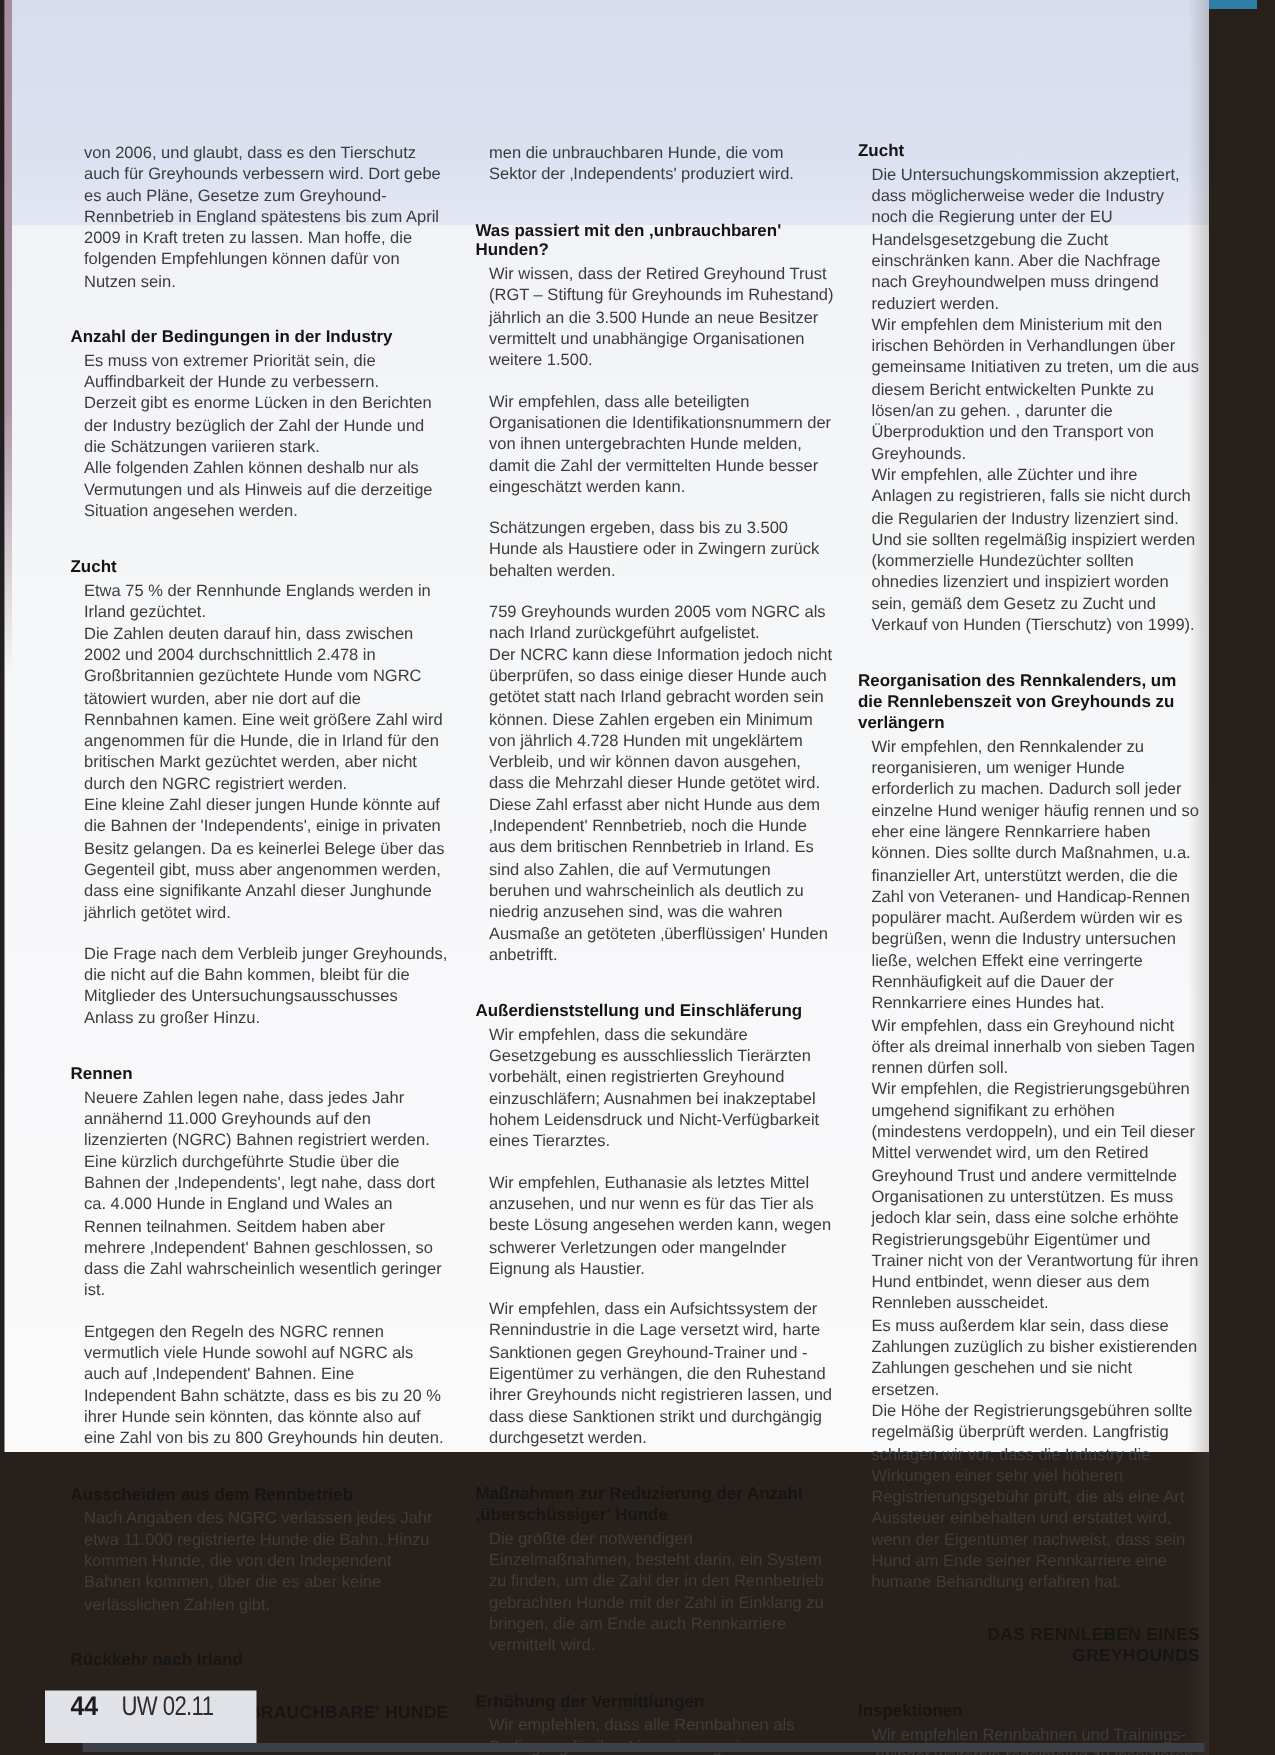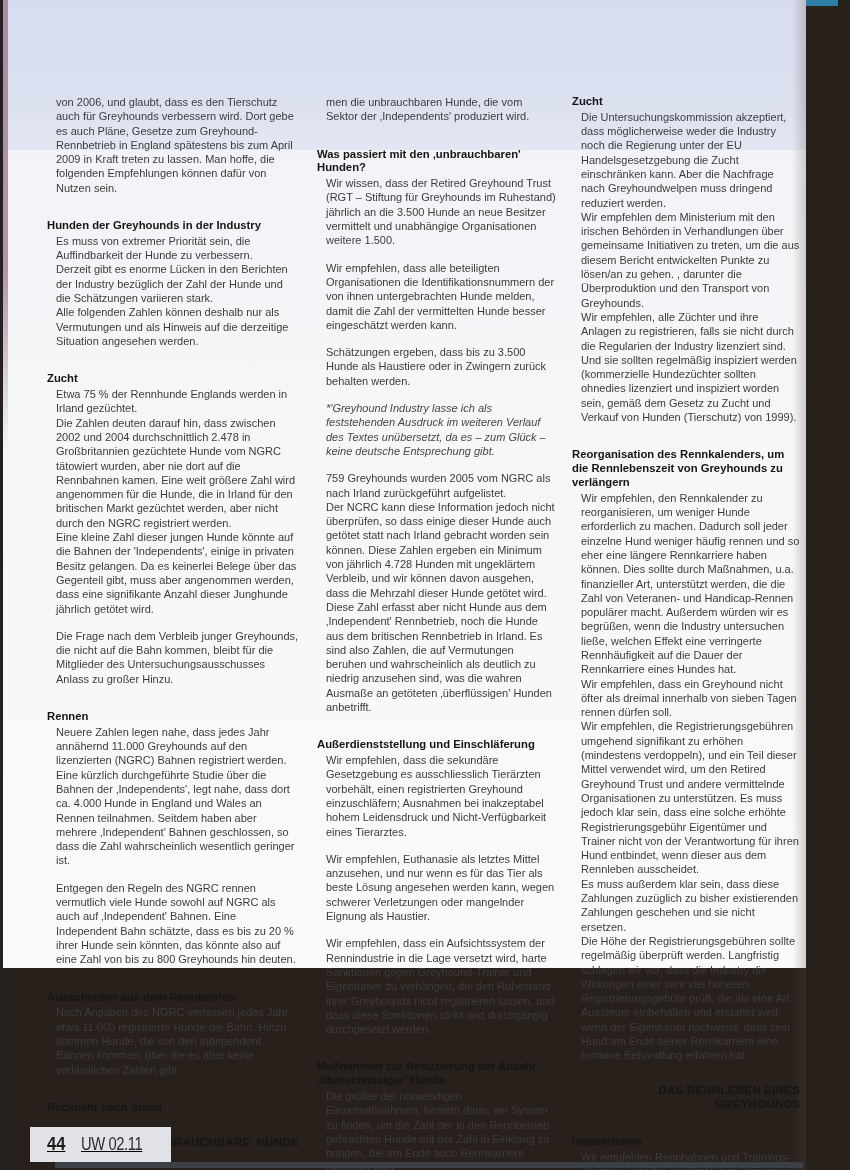--- a/index.html
+++ b/index.html
@@ -46,21 +46,21 @@
     font-weight:bold;color:#151515;font-size:11.6px;letter-spacing:0.2px;
     margin:20px 0 14px 0;
     text-align:right;
   }
   .col .block:first-child{margin-top:0;}
 
   
   .footer-box{
     position:absolute;left:30px;top:1127px;width:141px;height:35px;
     background:#e0e2e7;box-shadow:0 0 2px rgba(0,0,0,0.15);
-    display:flex;align-items:center;text-decoration:underline;
+    display:flex;
   }
   .footer-pagenum{
     font-weight:bold;font-size:18px;color:#1c1c1c;margin-left:17px;
     transform:scaleX(0.92);transform-origin:left center;
   }
   .footer-issue{
     font-size:18px;color:#2d2d2d;margin-left:14px;letter-spacing:-0.5px;
     transform:scaleX(0.82);transform-origin:left center;
   }
   .bottom-rule{
@@ -73,21 +73,21 @@
 
 <div class="page">
   <div class="blue-band"></div>
   <div class="edge-mauve"></div>
   <div class="edge-dark"></div>
   <div class="page-right-shade"></div>
 
   <div class="columns" id="columns">
       <div class="col col-0">
         <div class="block para">von 2006, und glaubt, dass es den Tierschutz auch für Greyhounds verbessern wird. Dort gebe es auch Pläne, Gesetze zum Greyhound-Rennbetrieb in England spätestens bis zum April 2009 in Kraft treten zu lassen. Man hoffe, die folgenden Empfehlungen können dafür von Nutzen sein.</div>
-        <div class="block heading">Hunden der Greyhounds in der Industry</div>
+        <div class="block heading">Anzahl der Bedingungen in der Industry</div>
         <div class="block para">Es muss von extremer Priorität sein, die Auffindbarkeit der Hunde zu verbessern.
 Derzeit gibt es enorme Lücken in den Berichten der Industry bezüglich der Zahl der Hunde und die Schätzungen variieren stark.
 Alle folgenden Zahlen können deshalb nur als Vermutungen und als Hinweis auf die derzeitige Situation angesehen werden.</div>
         <div class="block heading">Zucht</div>
         <div class="block para">Etwa 75 % der Rennhunde Englands werden in Irland gezüchtet.
 Die Zahlen deuten darauf hin, dass zwischen 2002 und 2004 durchschnittlich 2.478 in Großbritannien gezüchtete Hunde vom NGRC tätowiert wurden, aber nie dort auf die Rennbahnen kamen. Eine weit größere Zahl wird angenommen für die Hunde, die in Irland für den britischen Markt gezüchtet werden, aber nicht durch den NGRC registriert werden.
 Eine kleine Zahl dieser jungen Hunde könnte auf die Bahnen der 'Independents', einige in privaten Besitz gelangen.  Da es keinerlei Belege über das Gegenteil gibt, muss aber angenommen werden, dass eine signifikante Anzahl dieser Junghunde jährlich getötet wird.</div>
         <div class="block para">Die Frage nach dem Verbleib junger Greyhounds, die nicht auf die Bahn kommen, bleibt für die Mitglieder des Untersuchungsausschusses Anlass zu großer Hinzu.</div>
         <div class="block heading">Rennen</div>
         <div class="block para">Neuere Zahlen legen nahe, dass jedes Jahr annähernd 11.000 Greyhounds auf den lizenzierten (NGRC) Bahnen registriert werden.
@@ -97,21 +97,20 @@
         <div class="block para">Nach Angaben des NGRC verlassen jedes Jahr etwa 11.000 registrierte Hunde die Bahn. Hinzu kommen Hunde, die von den Independent Bahnen kommen, über die es aber keine verlässlichen Zahlen gibt.</div>
         <div class="block heading">Rückkehr nach Irland</div>
         <div class="block section">‚UNBRAUCHBARE' HUNDE</div>
       </div>
       <div class="col col-1">
         <div class="block para">men die unbrauchbaren Hunde, die vom Sektor der ‚Independents' produziert wird.</div>
         <div class="block heading">Was passiert mit den ‚unbrauchbaren' Hunden?</div>
         <div class="block para">Wir wissen, dass der Retired Greyhound Trust (RGT – Stiftung für Greyhounds im Ruhestand) jährlich an die 3.500 Hunde an neue Besitzer vermittelt und unabhängige Organisationen weitere 1.500.</div>
         <div class="block para">Wir empfehlen, dass alle beteiligten Organisationen die Identifikationsnummern der von ihnen untergebrachten Hunde melden, damit die Zahl der vermittelten Hunde besser eingeschätzt werden kann.</div>
         <div class="block para">Schätzungen ergeben, dass bis zu  3.500 Hunde als Haustiere oder in Zwingern zurück behalten werden.</div>
-        <div class="block footnote">*'Greyhound Industry  lasse ich als feststehenden Ausdruck im weiteren Verlauf des Textes unübersetzt, da es – zum Glück – keine deutsche Entsprechung gibt.</div>
         <div class="block para">759 Greyhounds wurden 2005 vom NGRC als nach Irland zurückgeführt aufgelistet.
 Der NCRC kann diese Information jedoch nicht überprüfen, so dass einige dieser Hunde auch getötet statt nach Irland gebracht worden sein können. Diese Zahlen ergeben ein Minimum von jährlich 4.728 Hunden mit ungeklärtem Verbleib, und wir können davon ausgehen, dass die Mehrzahl dieser Hunde getötet wird. Diese Zahl erfasst aber nicht Hunde aus dem ‚Independent' Rennbetrieb, noch die Hunde aus dem britischen Rennbetrieb in Irland. Es sind also Zahlen, die auf Vermutungen beruhen und wahrscheinlich als deutlich zu niedrig anzusehen sind, was die wahren Ausmaße an getöteten ‚überflüssigen' Hunden anbetrifft.</div>
         <div class="block heading">Außerdienststellung und Einschläferung</div>
         <div class="block para">Wir empfehlen, dass die sekundäre Gesetzgebung es ausschliesslich Tierärzten vorbehält, einen registrierten Greyhound einzuschläfern; Ausnahmen bei inakzeptabel hohem Leidensdruck und Nicht-Verfügbarkeit eines Tierarztes.</div>
         <div class="block para">Wir empfehlen, Euthanasie als letztes Mittel anzusehen,  und nur wenn es für das Tier als beste Lösung angesehen werden kann, wegen schwerer Verletzungen oder mangelnder Eignung als Haustier.</div>
         <div class="block para">Wir empfehlen, dass ein Aufsichtssystem der Rennindustrie in die Lage versetzt wird, harte Sanktionen gegen  Greyhound-Trainer und -Eigentümer zu verhängen, die den Ruhestand ihrer Greyhounds nicht registrieren lassen, und dass diese Sanktionen strikt und durchgängig durchgesetzt werden.</div>
         <div class="block heading">Maßnahmen zur Reduzierung der Anzahl ‚überschüssiger' Hunde</div>
         <div class="block para">Die größte der notwendigen Einzelmaßnahmen, besteht darin, ein System zu finden, um die Zahl der in den Rennbetrieb gebrachten Hunde mit der Zahl in Einklang zu bringen, die am Ende auch Rennkarriere vermittelt wird.</div>
         <div class="block heading">Erhöhung der Vermittlungen</div>
         <div class="block para">Wir empfehlen, dass alle Rennbahnen als Bedingung für ihre Lizenzierung einen Vermittlungsplan vorweisen müssen, nach dem  zumindest ein hoher Prozentsatz der auf ihrer Bahn eingesetzten Hunde vermittelt wird. Langfristig muss es Ziel sein, dass diese angeschlossenen Vermittlungssysteme alle in den Ruhestand tretenden Hunde der eigenen Bahn auf hohem Niveau und ohne Kompromisse bezüglich des Tierschutzes vermitteln.

